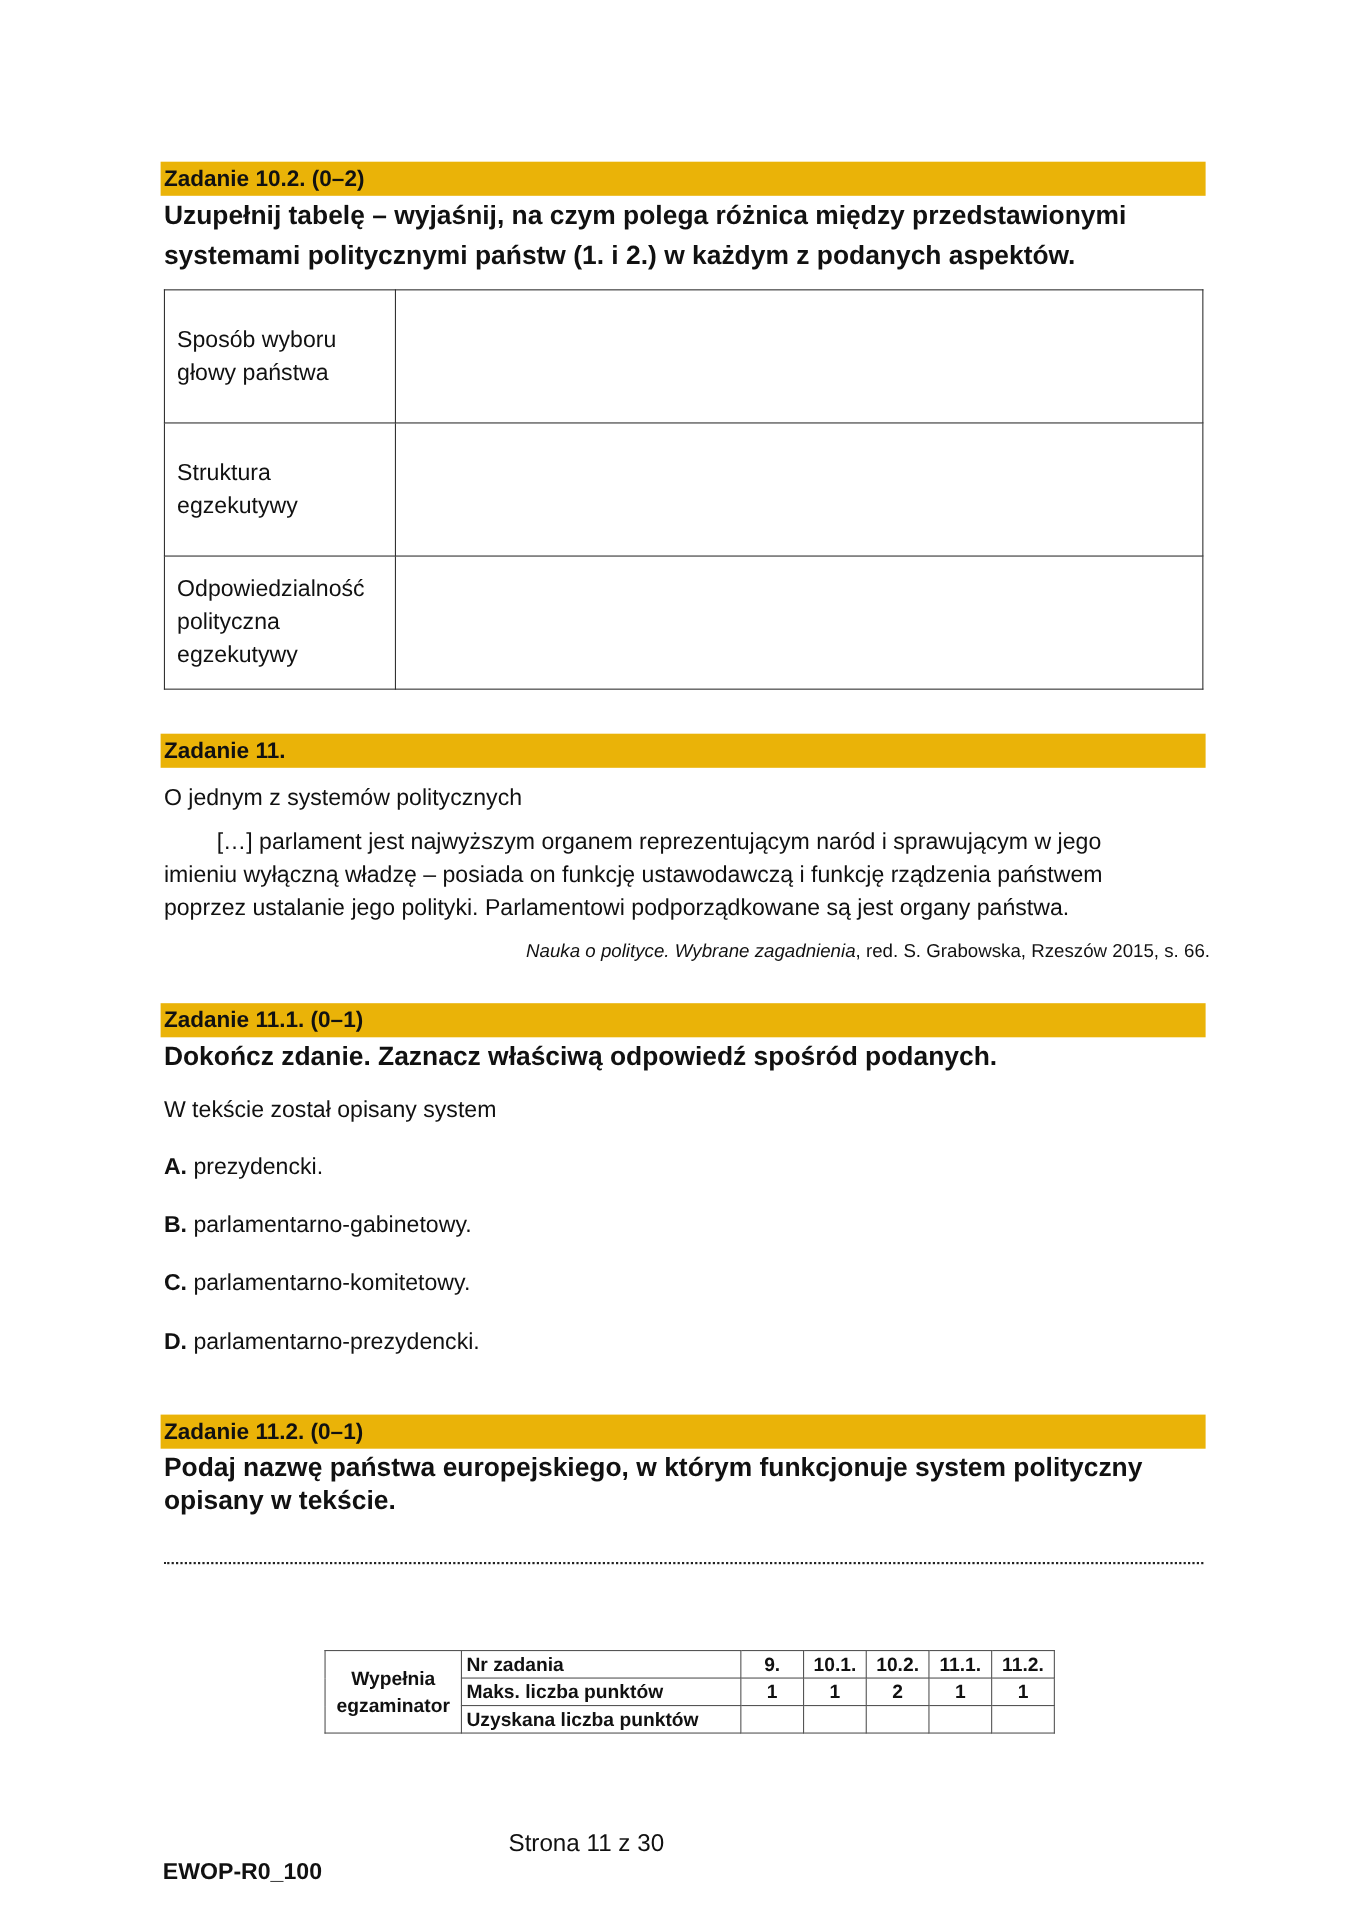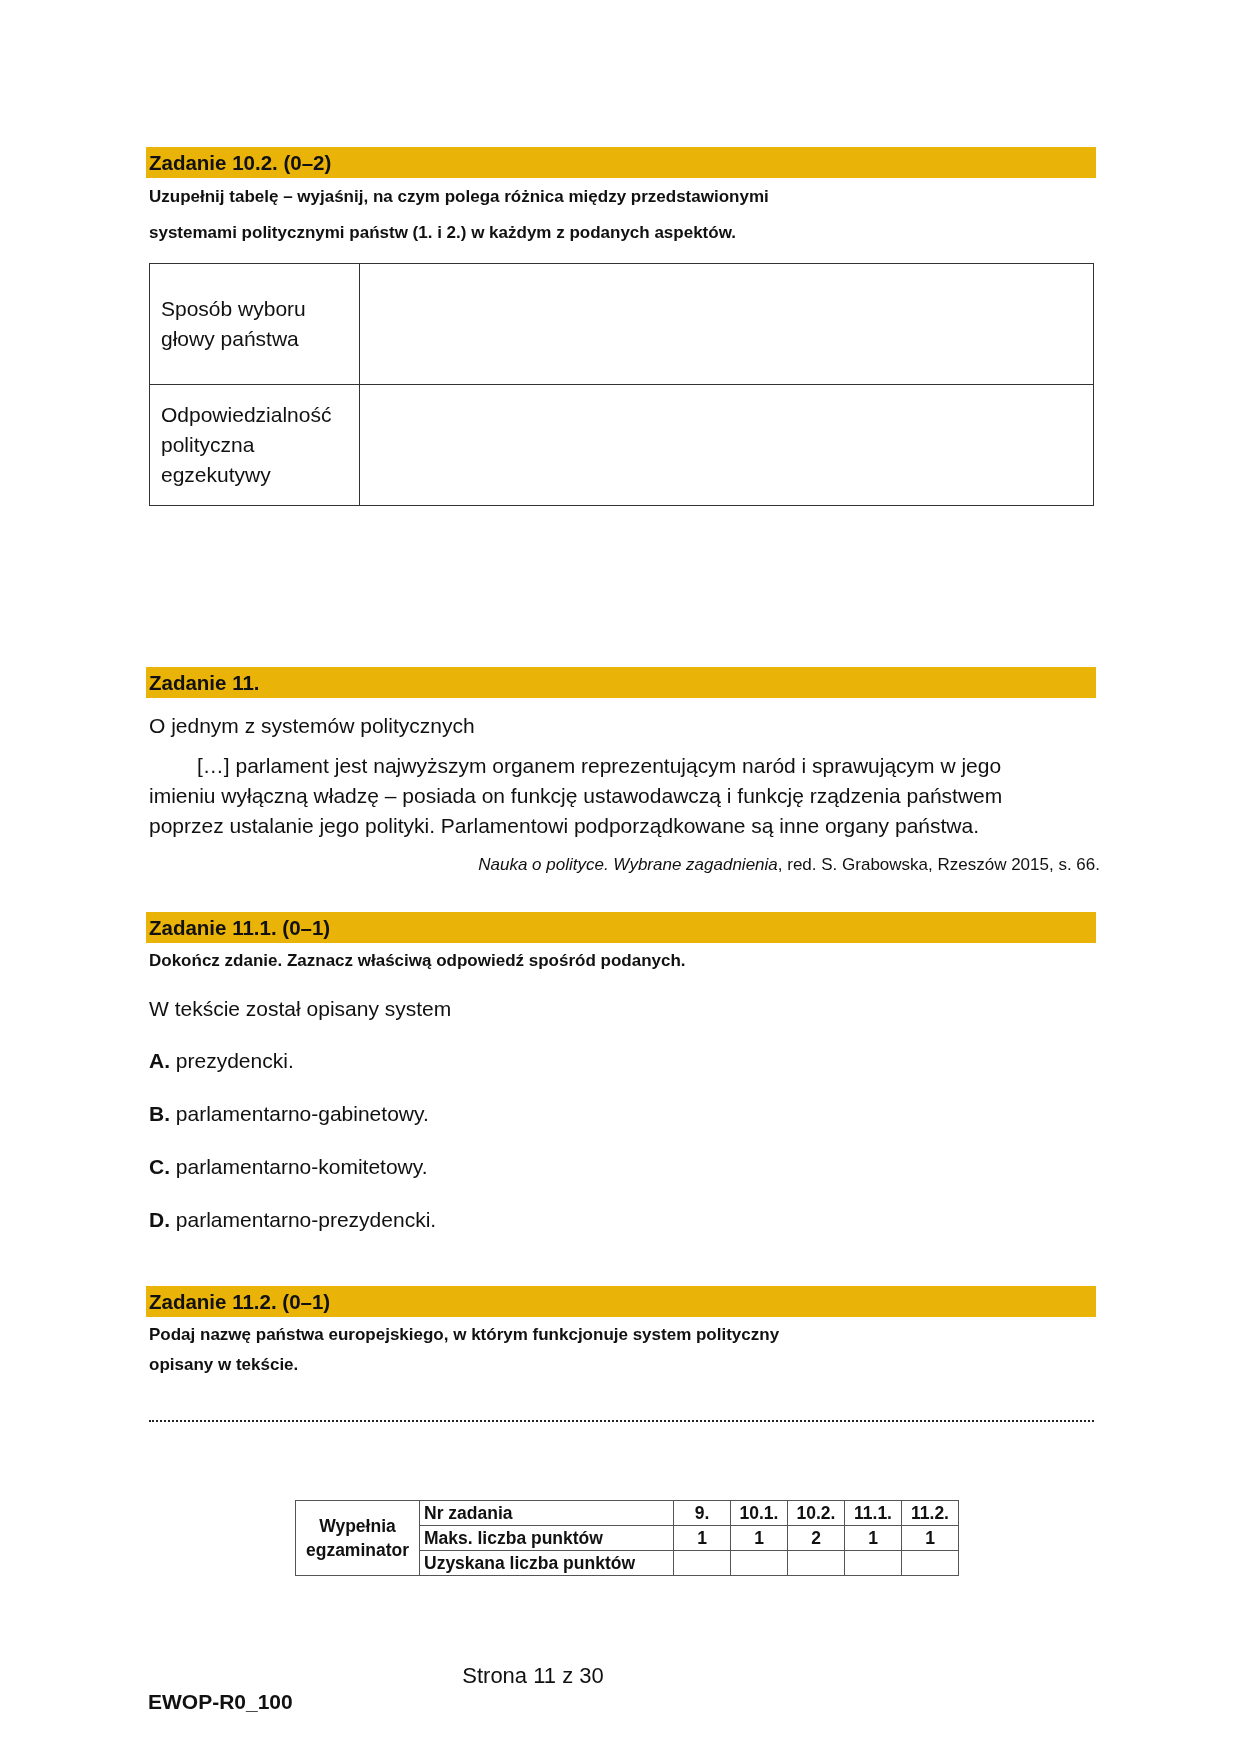--- a/index.html
+++ b/index.html
@@ -1,20 +1,20 @@
 <!DOCTYPE html>
 <html><head>
   <meta charset="utf-8">
   <style>
     html, body { margin: 0; padding: 0; background: #ffffff; }
     body { width: 1241px; height: 1755px; position: relative; overflow: hidden;
            font-family: "Liberation Sans", sans-serif; color: #111; }
     .task-bar { position: absolute; left: 146px; width: 950px; height: 31px; background: #eab308;
                 font-weight: bold; font-size: 20.5px; line-height: 31px; padding-left: 3px; box-sizing: border-box; }
-    .bold-line { position: absolute; left: 149px; font-weight: bold; font-size: 17px; line-height: 30px; }
+    .bold-line { position: absolute; left: 149px; font-weight: bold; font-size: 24px; line-height: 30px; }
     .text { position: absolute; left: 149px; font-size: 21px; line-height: 30px; }
     table.answer { position: absolute; left: 149px; top: 263px; width: 945px; border-collapse: collapse; }
     table.answer td { border: 1.5px solid #333; height: 120px; padding: 0; vertical-align: middle; }
     table.answer td.label { width: 198px; padding-left: 11px; font-size: 21px; line-height: 30px; }
     .source { position: absolute; right: 141px; font-size: 17px; }
     .source i { font-style: italic; }
     .dots { position: absolute; left: 149px; width: 945px; top: 1420px; border-bottom: 2.5px dotted #222; height: 0; }
     table.score { position: absolute; left: 295px; top: 1500px; border-collapse: collapse; font-weight: bold; font-size: 17.5px; }
     table.score td { border: 1.5px solid #555; height: 24px; padding: 0 4px; }
     table.score td.num { width: 48px; text-align: center; }
@@ -34,34 +34,41 @@
   <tbody>
       <tr>
     <td class="label">
       <div>Sposób wyboru</div>
       <div>głowy państwa</div>
     </td>
     <td></td>
   </tr>
   <tr>
     <td class="label">
+      <div>Struktura</div>
+      <div>egzekutywy</div>
+    </td>
+    <td></td>
+  </tr>
+  <tr>
+    <td class="label">
       <div>Odpowiedzialność</div>
       <div>polityczna</div>
       <div>egzekutywy</div>
     </td>
     <td></td>
   </tr>
 </tbody>
   </table>
 
 <div class="task-bar" style="top:667px;">Zadanie 11.</div>
 <div class="text" style="top:711px;">O jednym z systemów politycznych</div>
 <div class="text" style="top:751px;margin-left:48px;">[…] parlament jest najwyższym organem reprezentującym naród i sprawującym w jego</div>
 <div class="text" style="top:781px;">imieniu wyłączną władzę – posiada on funkcję ustawodawczą i funkcję rządzenia państwem</div>
-<div class="text" style="top:811px;">poprzez ustalanie jego polityki. Parlamentowi podporządkowane są inne organy państwa.</div>
+<div class="text" style="top:811px;">poprzez ustalanie jego polityki. Parlamentowi podporządkowane są jest organy państwa.</div>
 <div class="source" style="top:855px;">
   <i>Nauka o polityce. Wybrane zagadnienia</i><span>, red. S. Grabowska, Rzeszów 2015, s. 66.</span>
 </div>
 
 <div class="task-bar" style="top:912px;">Zadanie 11.1. (0–1)</div>
 <div class="bold-line" style="top:946px;">Dokończ zdanie. Zaznacz właściwą odpowiedź spośród podanych.</div>
 <div class="text" style="top:994px;">W tekście został opisany system</div>
 
 <div class="text" style="top:1046px;">
   <b>A.</b><span> prezydencki.</span>

